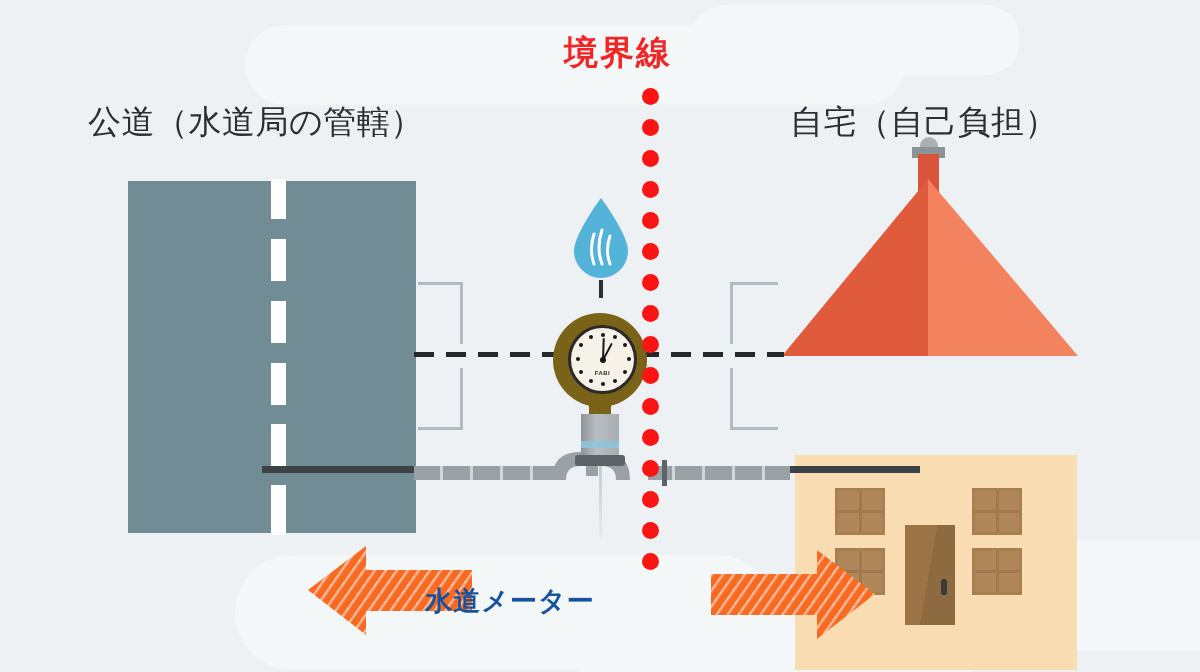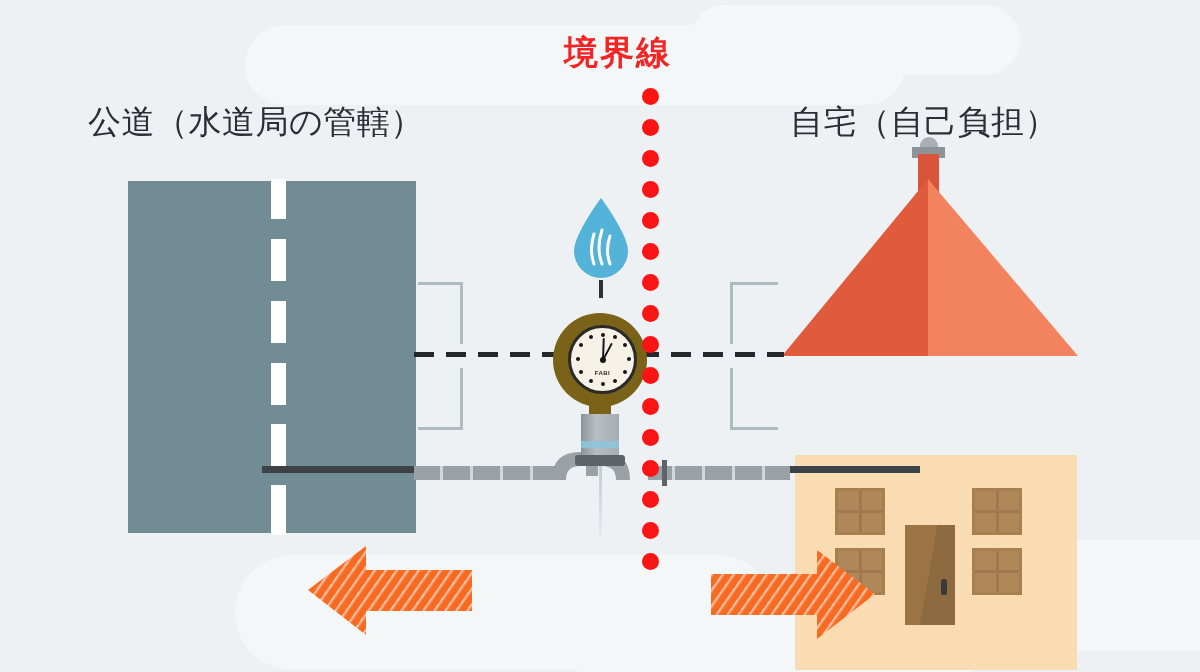--- a/index.html
+++ b/index.html
@@ -389,14 +389,17 @@
     <defs>
       <pattern id="chalkR" width="9" height="9" patternUnits="userSpaceOnUse" patternTransform="rotate(35)">
         <rect width="9" height="9" fill="#f96a21"></rect>
         <rect width="2.4" height="9" fill="#eef1f3" opacity="0.55"></rect>
         <rect y="5" width="1.2" height="4" fill="#eef1f3" opacity="0.4"></rect>
       </pattern>
     </defs>
     <path d="M172,56 L114,12 L114,36 L8,36 L8,77 L114,77 L114,101 Z" fill="url(#chalkR)"></path>
   </svg>
 
+  <div id="label-meter">
+    <span class="mshift">水道メーター</span>
+  </div>
 
 </div>
 
 </body></html>

